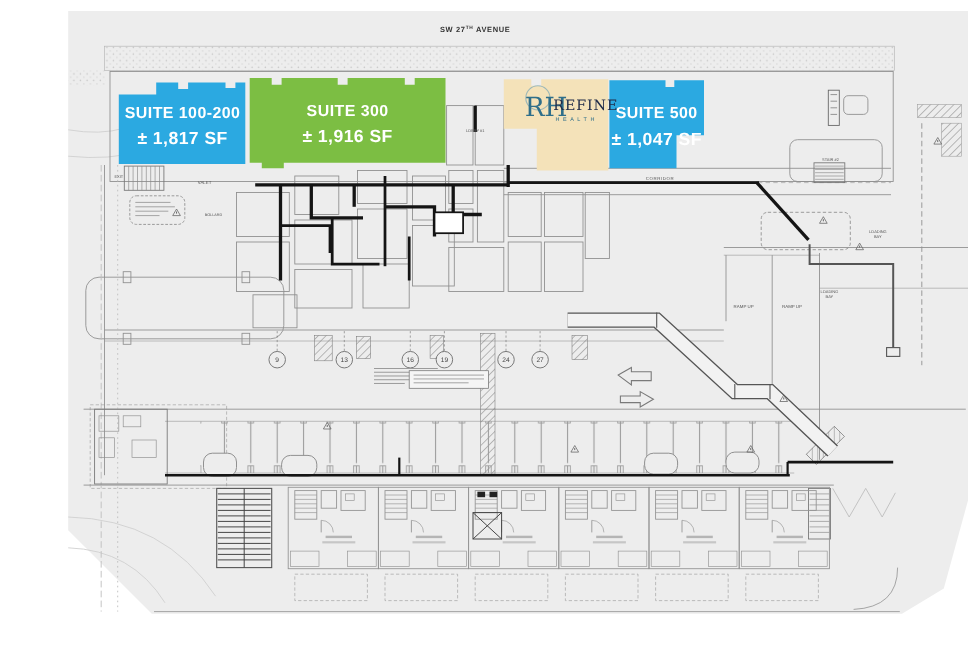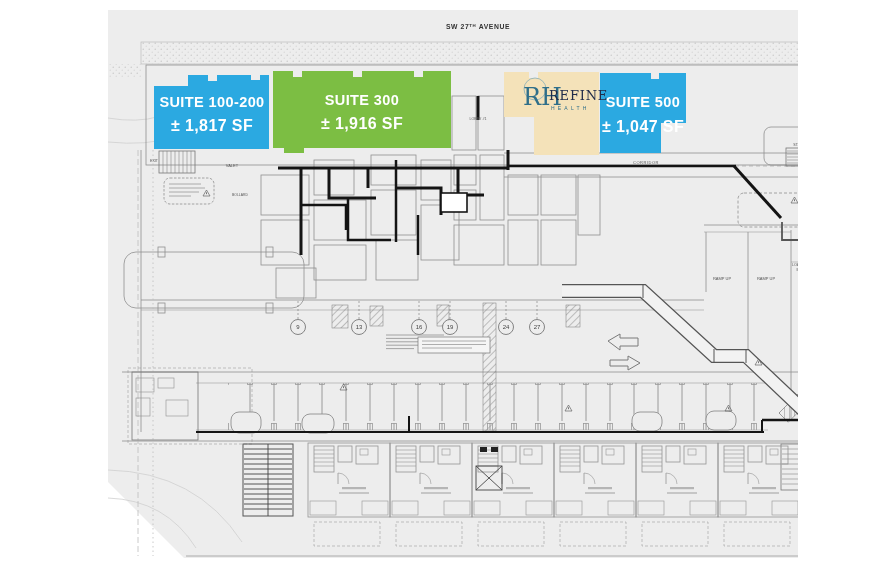--- a/index.html
+++ b/index.html
@@ -1,18 +1,18 @@
 <!DOCTYPE html>
 <html><head>
 <meta charset="utf-8">
 <title>Floor Plan</title>
 <style>
   html,body{margin:0;padding:0;background:#ffffff;}
-  .stage{position:relative;width:752px;height:588px;background:#ffffff;overflow:hidden;
-         font-family:"Liberation Sans", sans-serif;margin-left:46px;}
+  .stage{position:relative;width:882px;height:588px;background:#ffffff;overflow:hidden;
+         font-family:"Liberation Sans", sans-serif;}
   svg{display:block;}
   text{font-family:"Liberation Sans", sans-serif;}
   .serif{font-family:"DejaVu Serif", serif;}
   .suite-name{font-weight:bold;letter-spacing:0.4px;}
 </style>
 </head>
 <body>
 
 <div class="stage">
 <svg width="882" height="588" viewBox="0 0 882 588">

